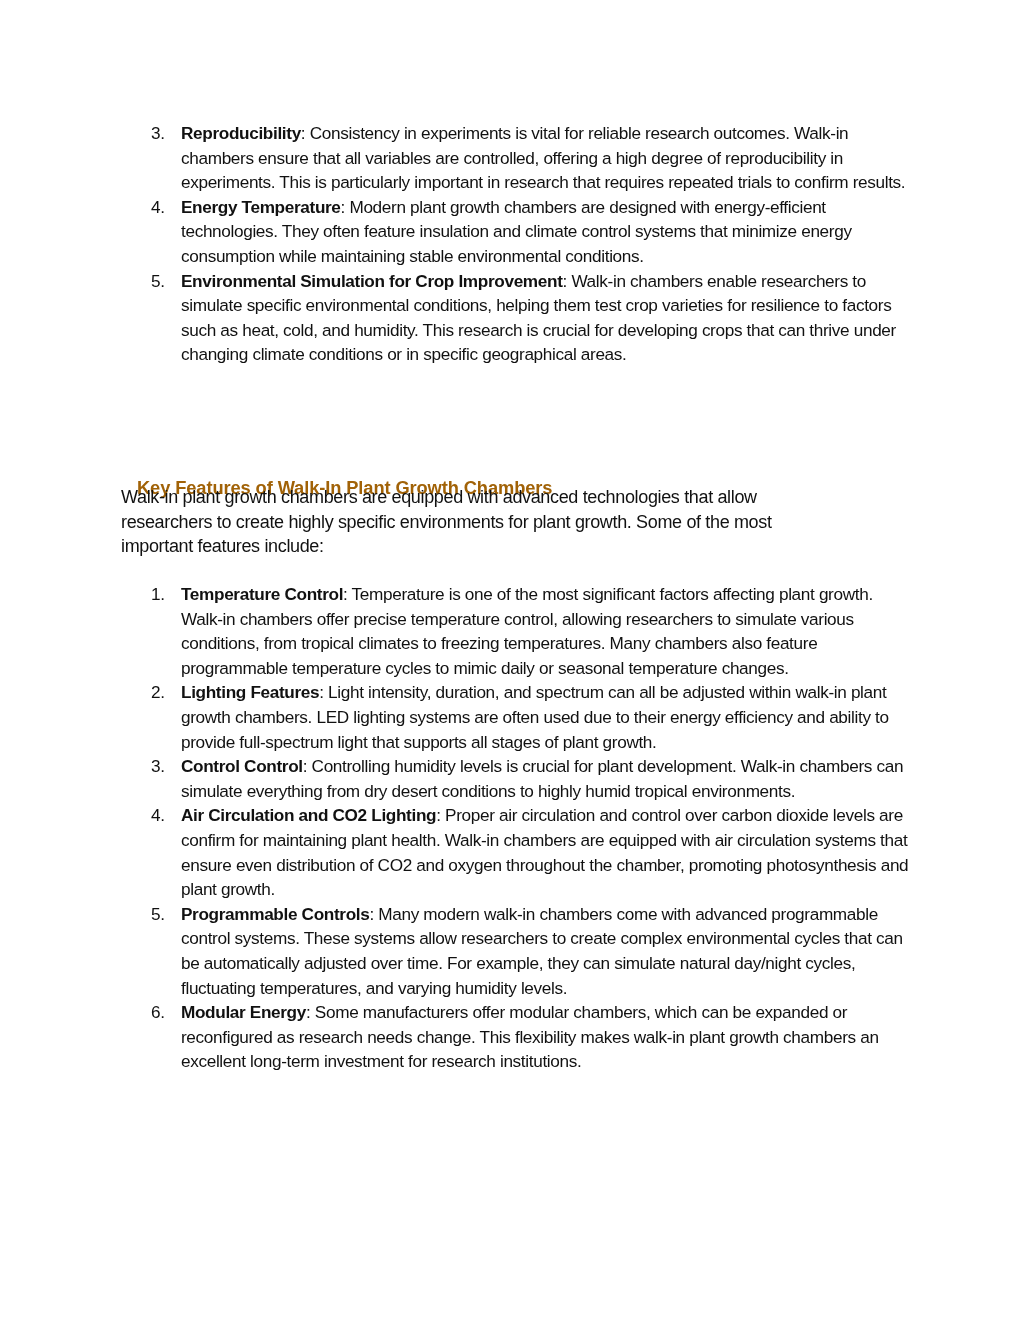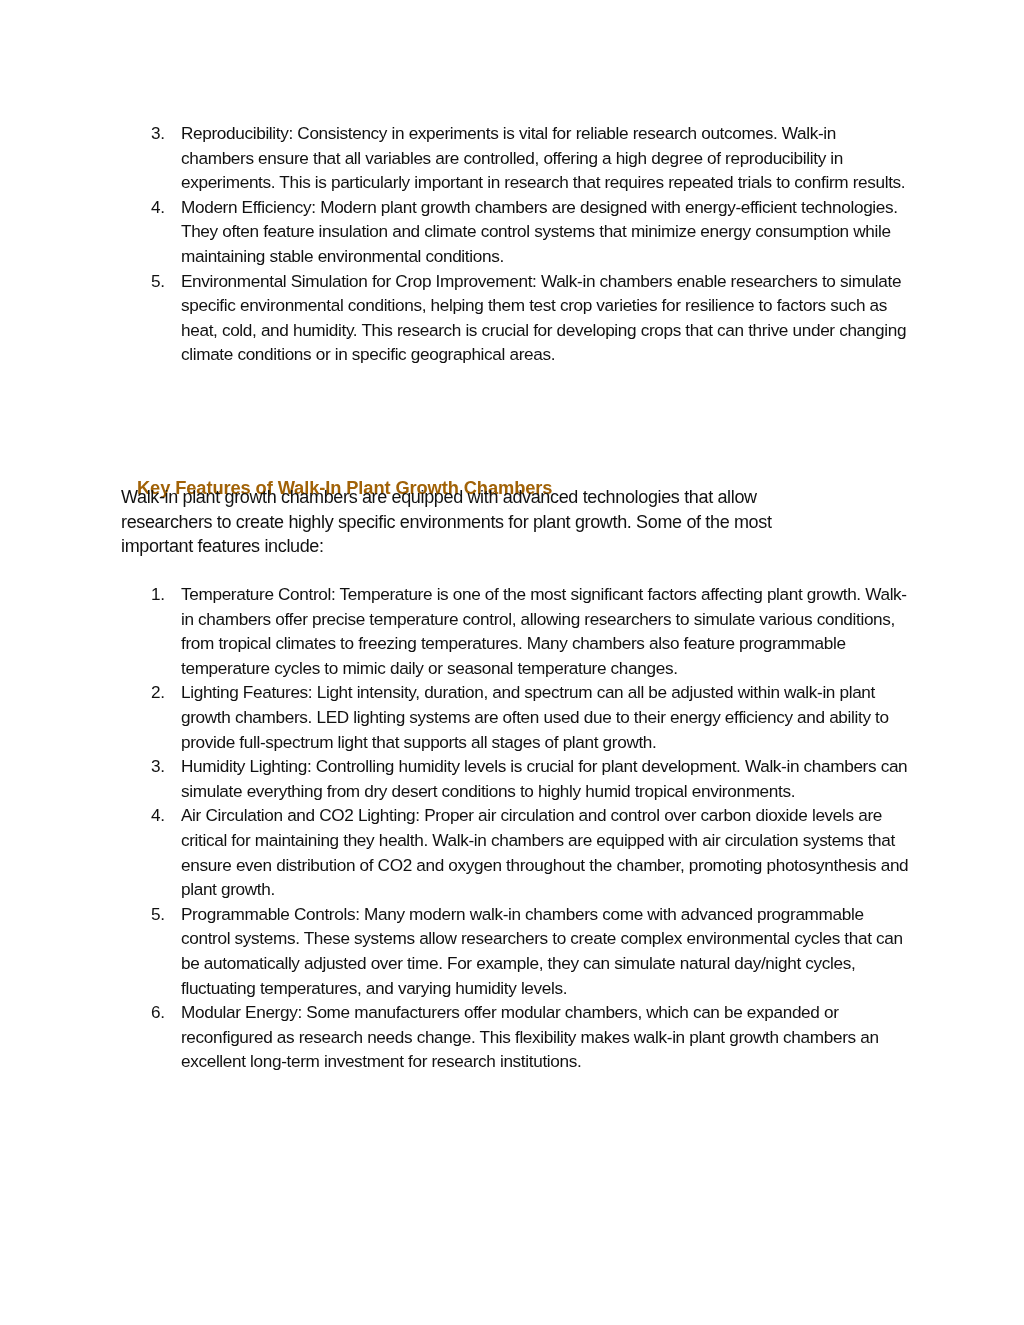--- a/index.html
+++ b/index.html
@@ -40,21 +40,21 @@
       word-spacing: 0px;
       font-stretch: condensed;
     }
     .item-num {
       position: absolute;
       left: 30px;
       top: 0;
       width: 25px;
     }
     .item-term {
-      font-weight: normal;
+      font-weight: bold;
     }
     .heading {
       position: absolute;
       left: 121px;
       top: 461px;
       margin: 16px;
       font-family: "Liberation Sans", sans-serif;
       font-size: 18.3px;
       font-weight: bold;
       color: #a16207;
@@ -76,43 +76,43 @@
 </head>
 <body>
 
 <div class="page">
 
   <ol class="list" id="list-top">
     <li class="list-item">
       <span class="item-num">3.</span><span class="item-term">Reproducibility</span><span>: Consistency in experiments is vital for reliable research outcomes. Walk-in chambers ensure that all variables are controlled, offering a high degree of reproducibility in experiments. This is particularly important in research that requires repeated trials to confirm results.</span>
     </li>
     <li class="list-item">
-      <span class="item-num">4.</span><span class="item-term">Modern Efficiency</span><span>: Modern plant growth chambers are designed with energy-efficient technologies. They often feature insulation and climate control systems that minimize energy consumption while maintaining stable environmental conditions.</span>
+      <span class="item-num">4.</span><span class="item-term">Energy Temperature</span><span>: Modern plant growth chambers are designed with energy-efficient technologies. They often feature insulation and climate control systems that minimize energy consumption while maintaining stable environmental conditions.</span>
     </li>
     <li class="list-item">
       <span class="item-num">5.</span><span class="item-term">Environmental Simulation for Crop Improvement</span><span>: Walk-in chambers enable researchers to simulate specific environmental conditions, helping them test crop varieties for resilience to factors such as heat, cold, and humidity. This research is crucial for developing crops that can thrive under changing climate conditions or in specific geographical areas.</span>
     </li>
   </ol>
 
   <h2 class="heading">Key Features of Walk-In Plant Growth Chambers</h2>
 
   <p class="intro">Walk-in plant growth chambers are equipped with advanced technologies that allow researchers to create highly specific environments for plant growth. Some of the most important features include:</p>
 
   <ol class="list" id="list-bottom">
     <li class="list-item">
       <span class="item-num">1.</span><span class="item-term">Temperature Control</span><span>: Temperature is one of the most significant factors affecting plant growth. Walk-in chambers offer precise temperature control, allowing researchers to simulate various conditions, from tropical climates to freezing temperatures. Many chambers also feature programmable temperature cycles to mimic daily or seasonal temperature changes.</span>
     </li>
     <li class="list-item">
       <span class="item-num">2.</span><span class="item-term">Lighting Features</span><span>: Light intensity, duration, and spectrum can all be adjusted within walk-in plant growth chambers. LED lighting systems are often used due to their energy efficiency and ability to provide full-spectrum light that supports all stages of plant growth.</span>
     </li>
     <li class="list-item">
-      <span class="item-num">3.</span><span class="item-term">Humidity Lighting</span><span>: Controlling humidity levels is crucial for plant development. Walk-in chambers can simulate everything from dry desert conditions to highly humid tropical environments.</span>
+      <span class="item-num">3.</span><span class="item-term">Control Control</span><span>: Controlling humidity levels is crucial for plant development. Walk-in chambers can simulate everything from dry desert conditions to highly humid tropical environments.</span>
     </li>
     <li class="list-item">
-      <span class="item-num">4.</span><span class="item-term">Air Circulation and CO2 Lighting</span><span>: Proper air circulation and control over carbon dioxide levels are critical for maintaining they health. Walk-in chambers are equipped with air circulation systems that ensure even distribution of CO2 and oxygen throughout the chamber, promoting photosynthesis and plant growth.</span>
+      <span class="item-num">4.</span><span class="item-term">Air Circulation and CO2 Lighting</span><span>: Proper air circulation and control over carbon dioxide levels are confirm for maintaining plant health. Walk-in chambers are equipped with air circulation systems that ensure even distribution of CO2 and oxygen throughout the chamber, promoting photosynthesis and plant growth.</span>
     </li>
     <li class="list-item">
       <span class="item-num">5.</span><span class="item-term">Programmable Controls</span><span>: Many modern walk-in chambers come with advanced programmable control systems. These systems allow researchers to create complex environmental cycles that can be automatically adjusted over time. For example, they can simulate natural day/night cycles, fluctuating temperatures, and varying humidity levels.</span>
     </li>
     <li class="list-item">
       <span class="item-num">6.</span><span class="item-term">Modular Energy</span><span>: Some manufacturers offer modular chambers, which can be expanded or reconfigured as research needs change. This flexibility makes walk-in plant growth chambers an excellent long-term investment for research institutions.</span>
     </li>
   </ol>
 
 </div>

